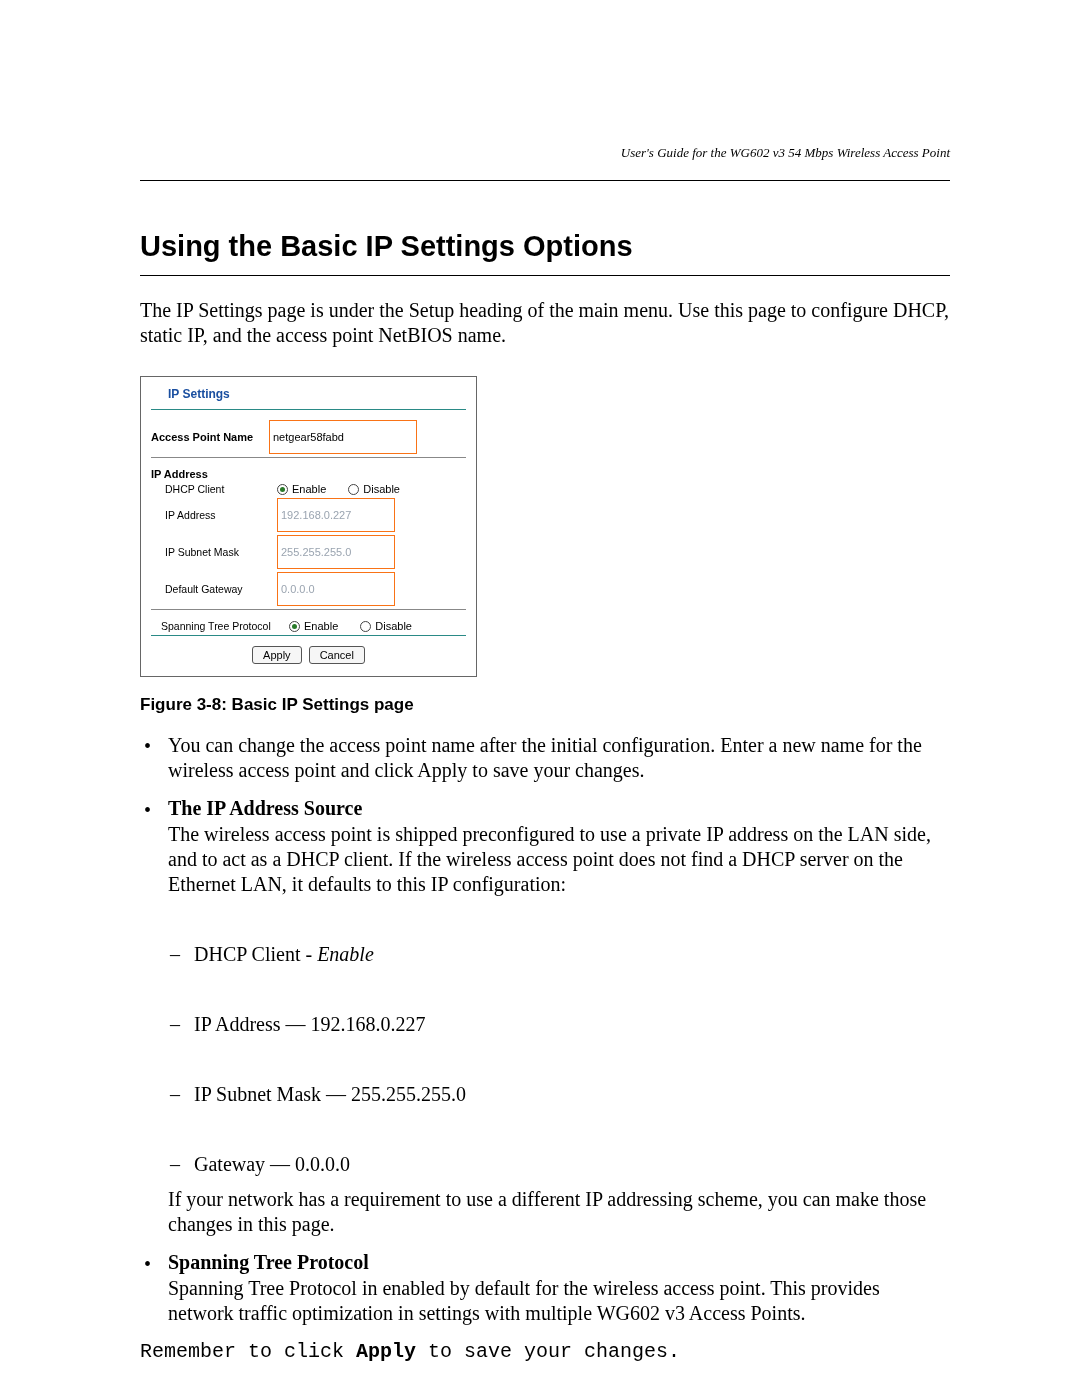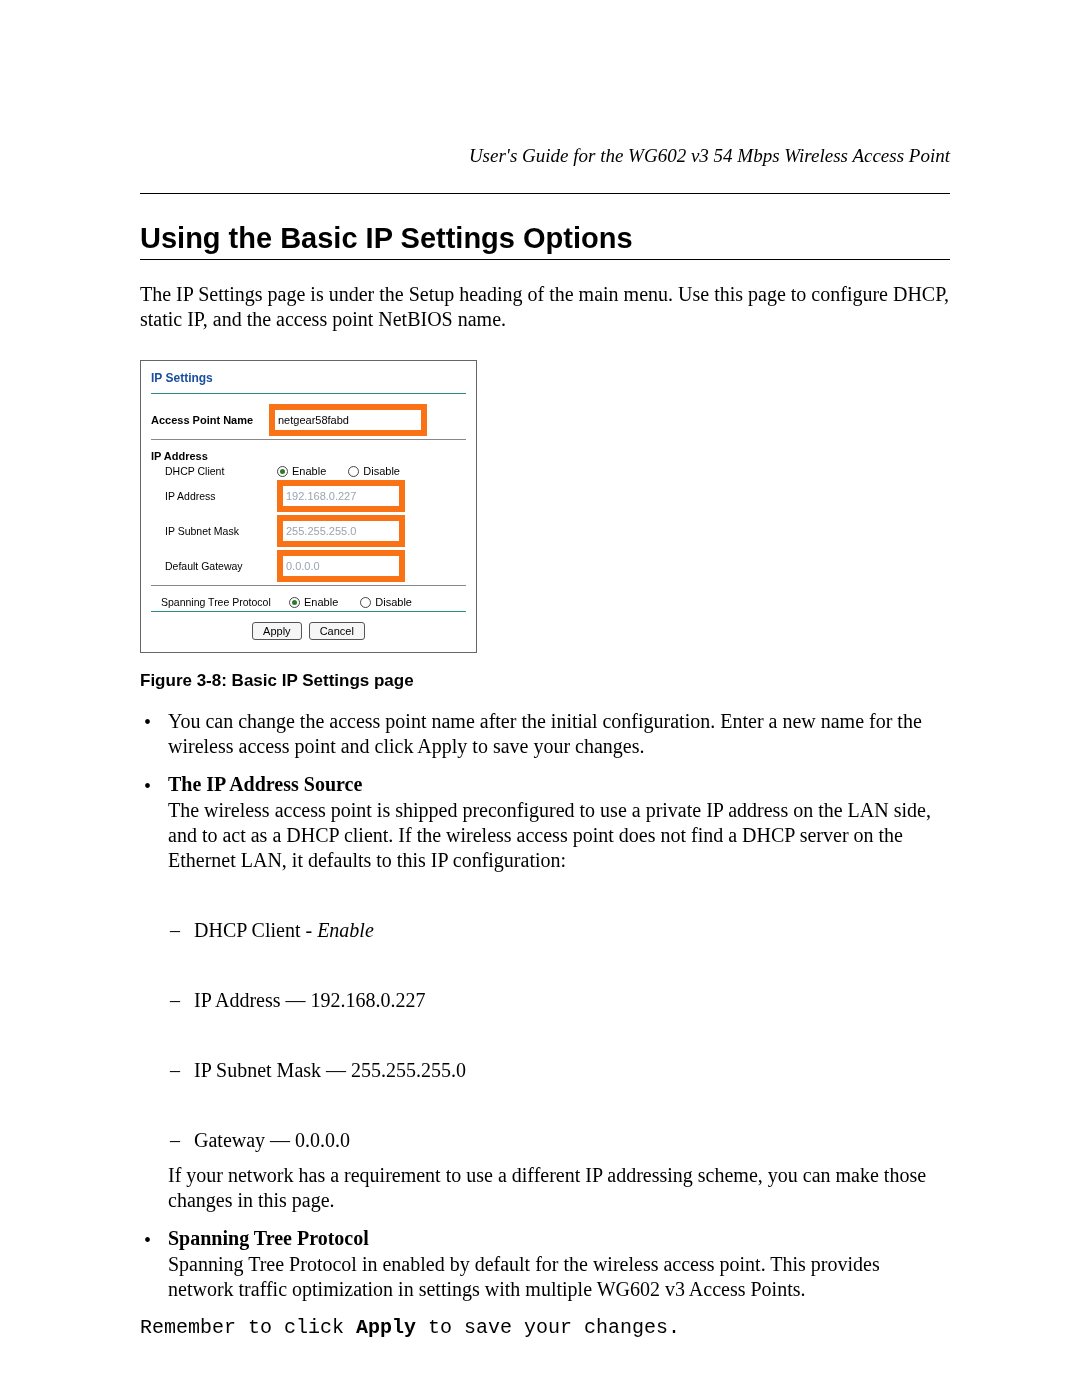--- a/index.html
+++ b/index.html
@@ -11,32 +11,32 @@
     width: 1080px;
   }
   .page {
     box-sizing: border-box;
     padding: 145px 130px 80px 140px;
     width: 1080px;
   }
   .running-head {
     font-style: italic;
     font-family: "Times New Roman", Times, serif;
-    font-size: 19px;
+    font-size: 13px;
     text-align: right;
-    padding-bottom: 26px;
+    padding-bottom: 19px;
     border-bottom: 1px solid #000;
-    margin-bottom: 28px;
+    margin-bottom: 49px;
   }
   h2.section-title {
     font-family: Arial, Helvetica, sans-serif;
     font-weight: bold;
     font-size: 29px;
     margin: 0 0 6px 0;
-    padding-bottom: 4px;
+    padding-bottom: 12px;
     border-bottom: 1px solid #000;
   }
   p.intro {
     font-size: 20px;
     line-height: 1.25;
     margin: 22px 0 28px 0;
   }
   
   .shot {
     width: 315px;
@@ -45,20 +45,21 @@
     font-family: Arial, Helvetica, sans-serif;
     font-size: 11px;
     color: #000;
     padding: 6px 10px 12px 10px;
   }
   .shot .panel-title {
     color: #1a4fa0;
     font-weight: bold;
     font-size: 12px;
     padding: 4px 0 6px 0;
+    margin-left: 17px;
   }
   .shot hr {
     border: none;
     border-top: 1px solid #888;
     margin: 2px 0 10px 0;
   }
   .shot hr.teal {
     border-top: 1px solid #2a8a86;
   }
   .shot .row {
@@ -73,22 +74,22 @@
   .shot .label-sub {
     width: 112px;
     padding-left: 14px;
     font-weight: normal;
     font-size: 10.5px;
   }
   .shot input[type="text"] {
     font-family: Arial, Helvetica, sans-serif;
     font-size: 11px;
     height: 14px;
-    border: 6px solid #f97316;
-    padding: 3px 3px;
+    border: 1px solid #f97316;
+    padding: 9px 3px;
     width: 140px;
     background: #fff;
     color: #000;
   }
   .shot input[type="text"].dim {
     color: #9aa4b0;
     width: 110px;
   }
   .shot .rad-group {
     display: flex;

